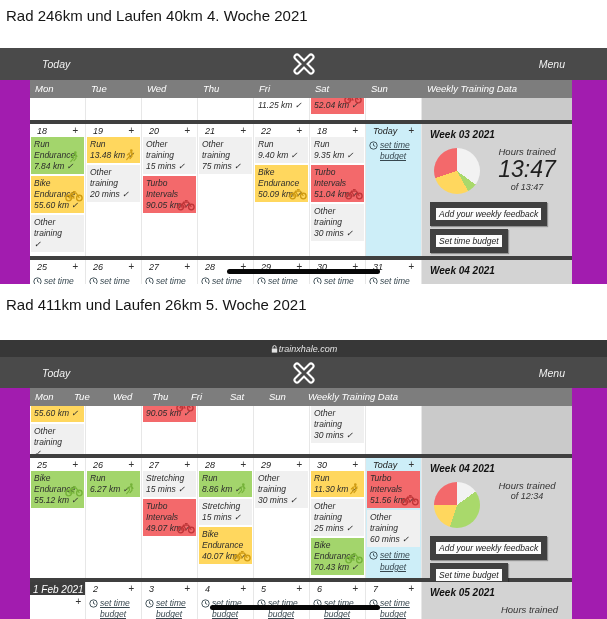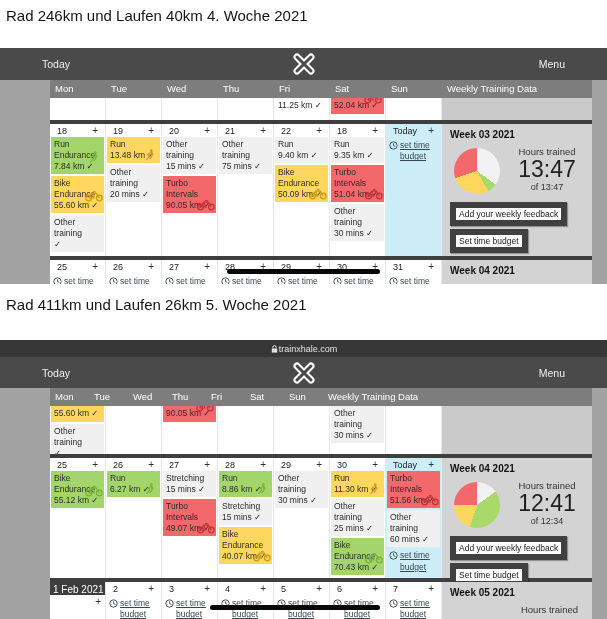--- a/index.html
+++ b/index.html
@@ -1,33 +1,33 @@
 <!DOCTYPE html>
 <html><head>
 <meta charset="utf-8">
 <style>
   html,body{margin:0;padding:0;}
   body{width:607px;height:619px;position:relative;background:#fff;
        font-family:"Liberation Sans",sans-serif;overflow:hidden;}
   .h-title{position:absolute;left:6px;font-size:15px;color:#151515;white-space:nowrap;}
   #h1{top:7px}#h2{top:296px}
 
-  .shot{position:absolute;left:0;width:607px;background:#a3a3a3;overflow:hidden;}
+  .shot{position:absolute;left:0;width:607px;background:#a21caf;overflow:hidden;font-style:italic;}
   #shot1{top:48px;height:236px;}
   #shot2{top:340px;height:279px;}
 
   .browser-bar{height:17px;background:#373737;display:flex;align-items:center;
     justify-content:center;gap:0;color:#e3e3e3;font-size:9px;}
   .abar{position:relative;background:#4a4a4a;color:#f1f1f1;font-size:10.5px;}
   #shot1 .abar{height:32px}#shot2 .abar{height:31px}
   .abar .t{position:absolute;left:42px;top:50%;transform:translateY(-50%);cursor:pointer;}
   .abar .m{position:absolute;right:42px;top:50%;transform:translateY(-50%);cursor:pointer;}
   .logo{position:absolute;left:50%;top:50%;transform:translate(-50%,-50%);width:26px;height:26px;}
 
-  .content{position:absolute;left:30px;width:542px;bottom:0;background:#fff;margin-left:20px;}
+  .content{position:absolute;left:30px;width:542px;bottom:0;background:#fff;}
   #shot1 .content{top:32px}#shot2 .content{top:48px}
 
   .headrow{display:flex;background:#7d7d7d;height:18px;line-height:18px;color:#fff;font-size:9.5px;}
   .headrow .hd{width:56px;flex:none;padding-left:5px;box-sizing:border-box;overflow:hidden;}
   #shot2 .headrow .hd{width:39px;}
   .headrow .hw{flex:1;padding-left:5px;overflow:hidden;}
 
   .row{display:flex;position:relative;}
   .prev1{height:22px}.week1{height:132px}.next1{height:24px;overflow:hidden}
   .prev2{height:48px}.week2{height:120px}.febrow{height:37px;overflow:hidden}
@@ -507,21 +507,20 @@
             </svg>
           <span class="txt">set time
 budget</span>
         </div>
       </div>
       <div class="wkpanel">
         <div class="panel-title">Week 04 2021</div>
         <div class="pie" style="background: conic-gradient(rgb(242, 242, 242) 0%, rgb(242, 242, 242) 15%, rgb(169, 217, 107) 15%, rgb(169, 217, 107) 55%, rgb(255, 215, 94) 55%, rgb(255, 215, 94) 75%, rgb(243, 105, 107) 75%, rgb(243, 105, 107) 100%);"></div>
         <div class="hours">
           <div class="hl">Hours trained</div>
-          <div class="tm">12:41</div>
           <div class="of">of 12:34</div>
         </div>
         <div class="pbtns">
           <div class="pbtn">Add your weekly feedback</div>
           <div class="pbtn">Set time budget</div>
         </div>
       </div>
     </div>
 
     <div class="divider"></div>

